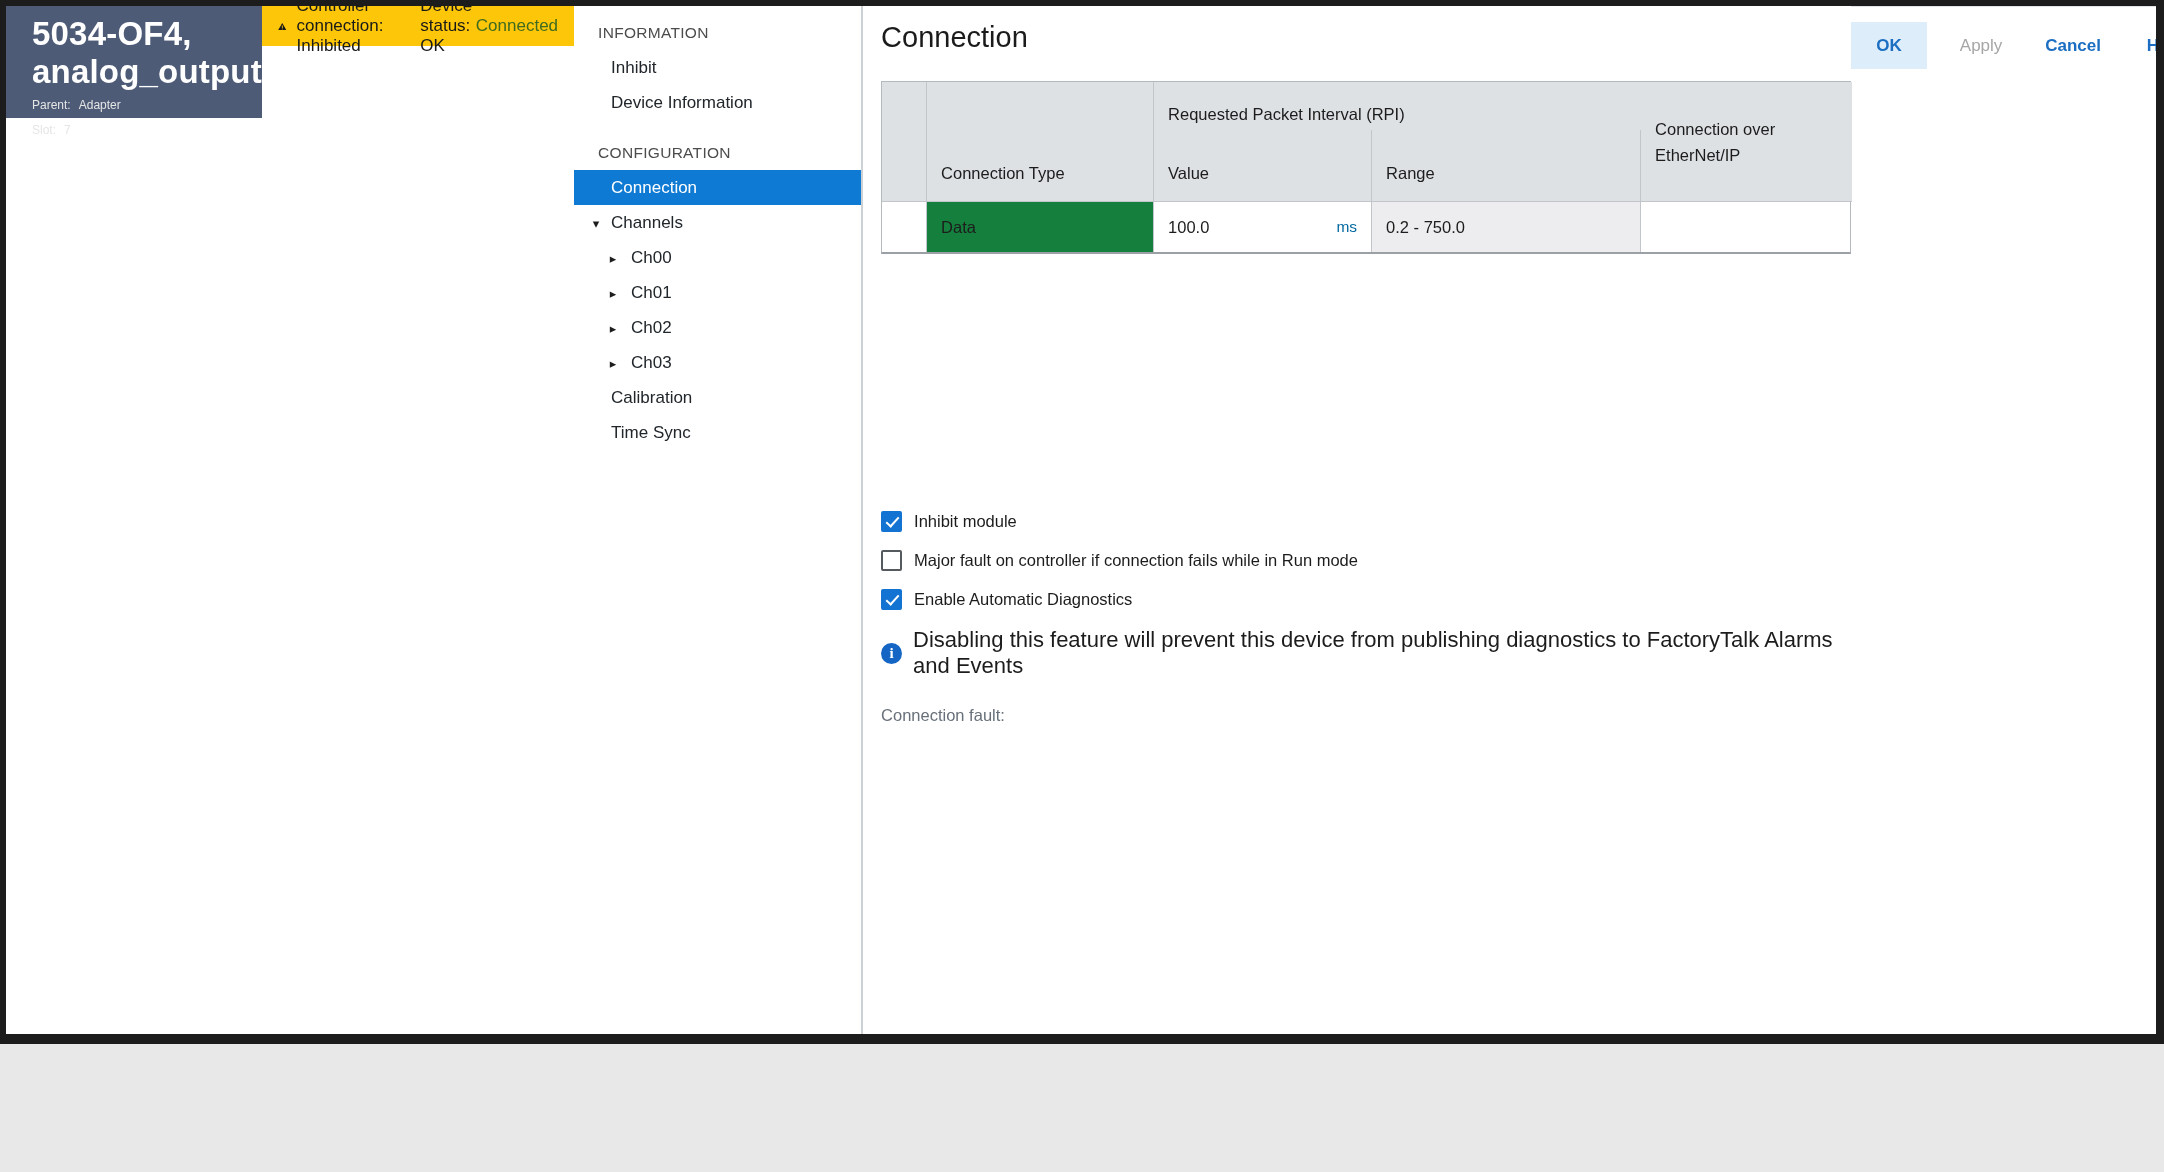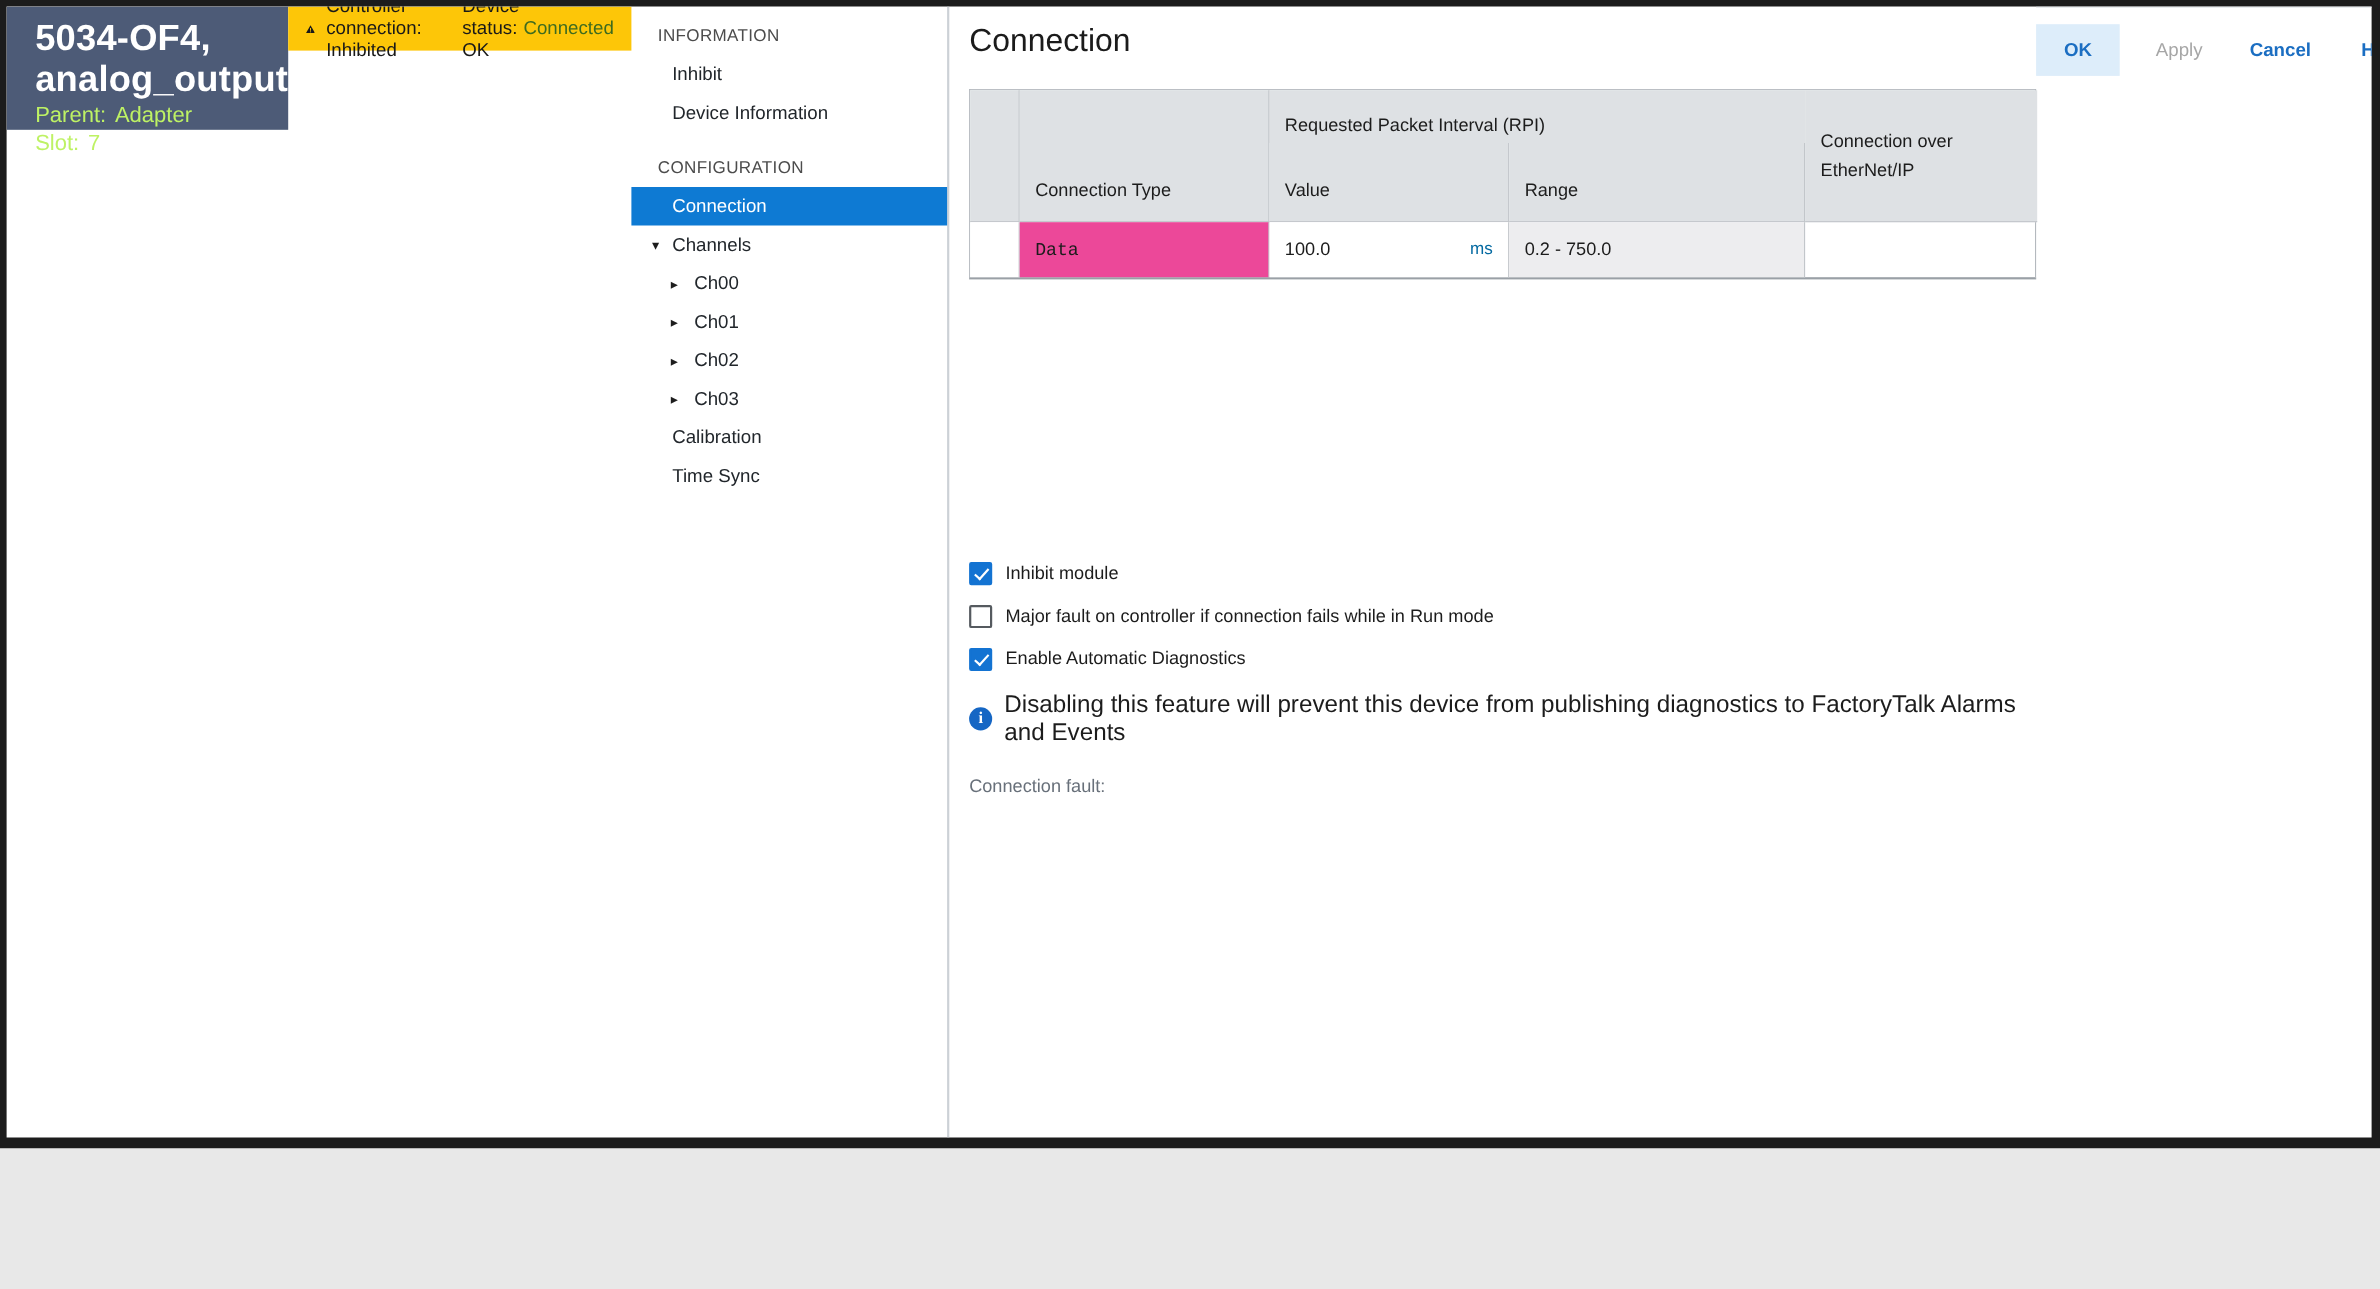--- a/index.html
+++ b/index.html
@@ -15,21 +15,21 @@
   }
 
   
   .hdr{
     height:112px; flex:0 0 112px;
     background:#4d5b77;
     color:#ffffff;
     padding:9px 0 0 26px;
   }
   .hdr-title{ font-size:33px; font-weight:700; letter-spacing:.2px; }
-  .hdr-sub{ font-size:20px; color:#bef264; margin-top:4px; line-height:21px; }
+  .hdr-sub{ font-size:12px; color:#e5e5e5; margin-top:4px; line-height:21px; }
   .hdr-sub .lbl{ margin-right:8px; }
 
   
   .statusbar{
     height:40px; flex:0 0 40px;
     background:#fdc608;
     display:flex; align-items:center;
     padding:0 16px;
     font-size:17px; color:#191919;
   }
@@ -84,21 +84,21 @@
   .tc{ background:#dee1e4; }
   .b-r{ border-right:1px solid #c2c6ca; }
   .c-sel{ grid-column:1; grid-row:1 / span 2; }
   .c-ctype{ grid-column:2; grid-row:1 / span 2; display:flex; align-items:flex-end; padding:0 0 18px 14px; }
   .c-rpi{ grid-column:3 / span 2; grid-row:1; display:flex; align-items:flex-end; padding:0 0 6px 14px; }
   .c-val{ grid-column:3; grid-row:2; display:flex; align-items:flex-end; padding:0 0 18px 14px; }
   .c-range{ grid-column:4; grid-row:2; display:flex; align-items:flex-end; padding:0 0 18px 14px; }
   .c-conn{ grid-column:5; grid-row:1 / span 2; display:flex; align-items:center; padding-left:14px; line-height:26px; }
   .hdr-b{ border-bottom:1px solid #c2c6ca; }
   .d-sel{ grid-column:1; grid-row:3; background:#ffffff; }
-  .d-ctype{ grid-column:2; grid-row:3; background:#ec4899; display:flex; align-items:center; padding-left:14px;font-family:Liberation Mono, monospace; }
+  .d-ctype{ grid-column:2; grid-row:3; background:#15803d; display:flex; align-items:center; padding-left:14px; }
   .d-val{ grid-column:3; grid-row:3; background:#ffffff; display:flex; align-items:center; justify-content:space-between; padding:0 14px; }
   .d-val .unit{ color:#0369a1; font-size:15.5px; }
   .d-range{ grid-column:4; grid-row:3; background:#ededef; display:flex; align-items:center; padding-left:14px; }
   .d-conn{ grid-column:5; grid-row:3; background:#ffffff; display:flex; align-items:center; padding-left:14px; }
 
   
   .checks{ margin-top:256px; }
   .chk-row{ display:flex; align-items:center; height:22px; margin-bottom:17px; }
   .chk-box{
     width:21px; height:21px; flex:0 0 21px;

